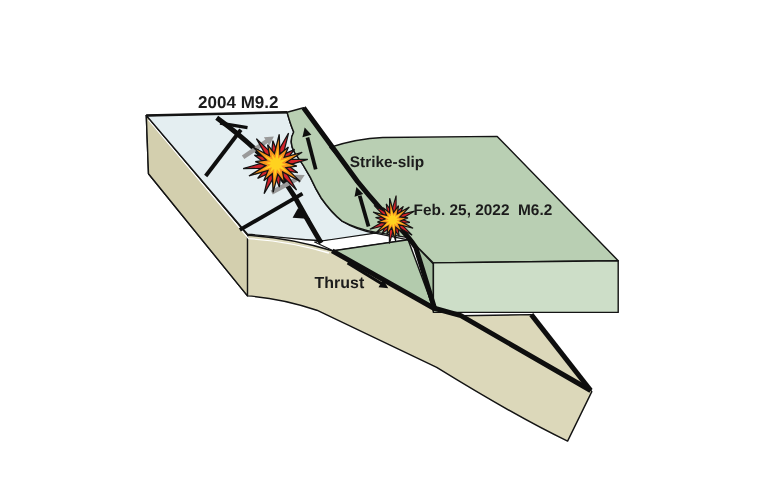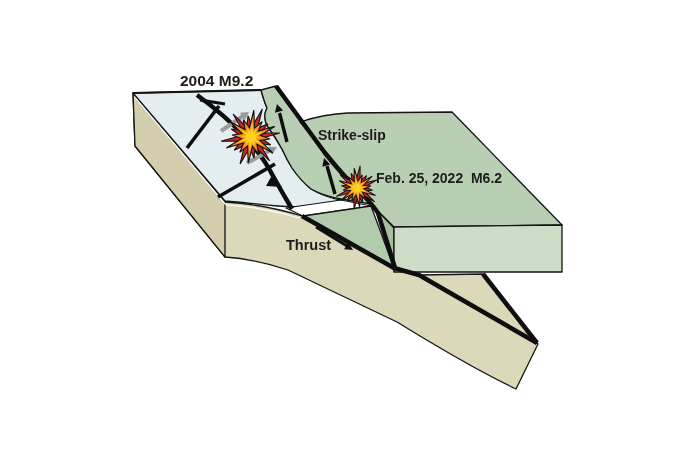--- a/index.html
+++ b/index.html
@@ -2,21 +2,21 @@
 <html><head>
 <meta charset="utf-8">
 <style>
   html, body { margin: 0; padding: 0; }
   body {
     width: 700px; height: 454px;
     background: #ffffff;
     font-family: "Liberation Sans", sans-serif;
     overflow: hidden;
   }
-  .canvas { width: 700px; height: 379px; position: relative; }
+  .canvas { width: 700px; height: 379px; position: relative; margin-top: 12px; }
   svg { display: block; }
   .shape { stroke: #141414; stroke-width: 1.3; stroke-linejoin: round; }
   .fault { fill: none; stroke: #0e0e0e; stroke-width: 4.5; stroke-linecap: butt; stroke-linejoin: round; }
   .fault-thin { fill: none; stroke: #0e0e0e; stroke-width: 3; stroke-linecap: butt; }
   .conjugate { fill: none; stroke: #0e0e0e; stroke-width: 3.6; stroke-linecap: butt; }
   .arrow-line-gray { fill: none; stroke-width: 4; stroke-linecap: butt; }
   .arrow-line-black { fill: none; stroke: #0e0e0e; stroke-width: 3.4; stroke-linecap: butt; }
   .arrow-line-thrust { fill: none; stroke: #0e0e0e; stroke-width: 2.8; stroke-linecap: butt; }
   .lbl { font-weight: bold; fill: #1c1c1c; }
   .lbl-2004 { font-size: 15.5px; }

